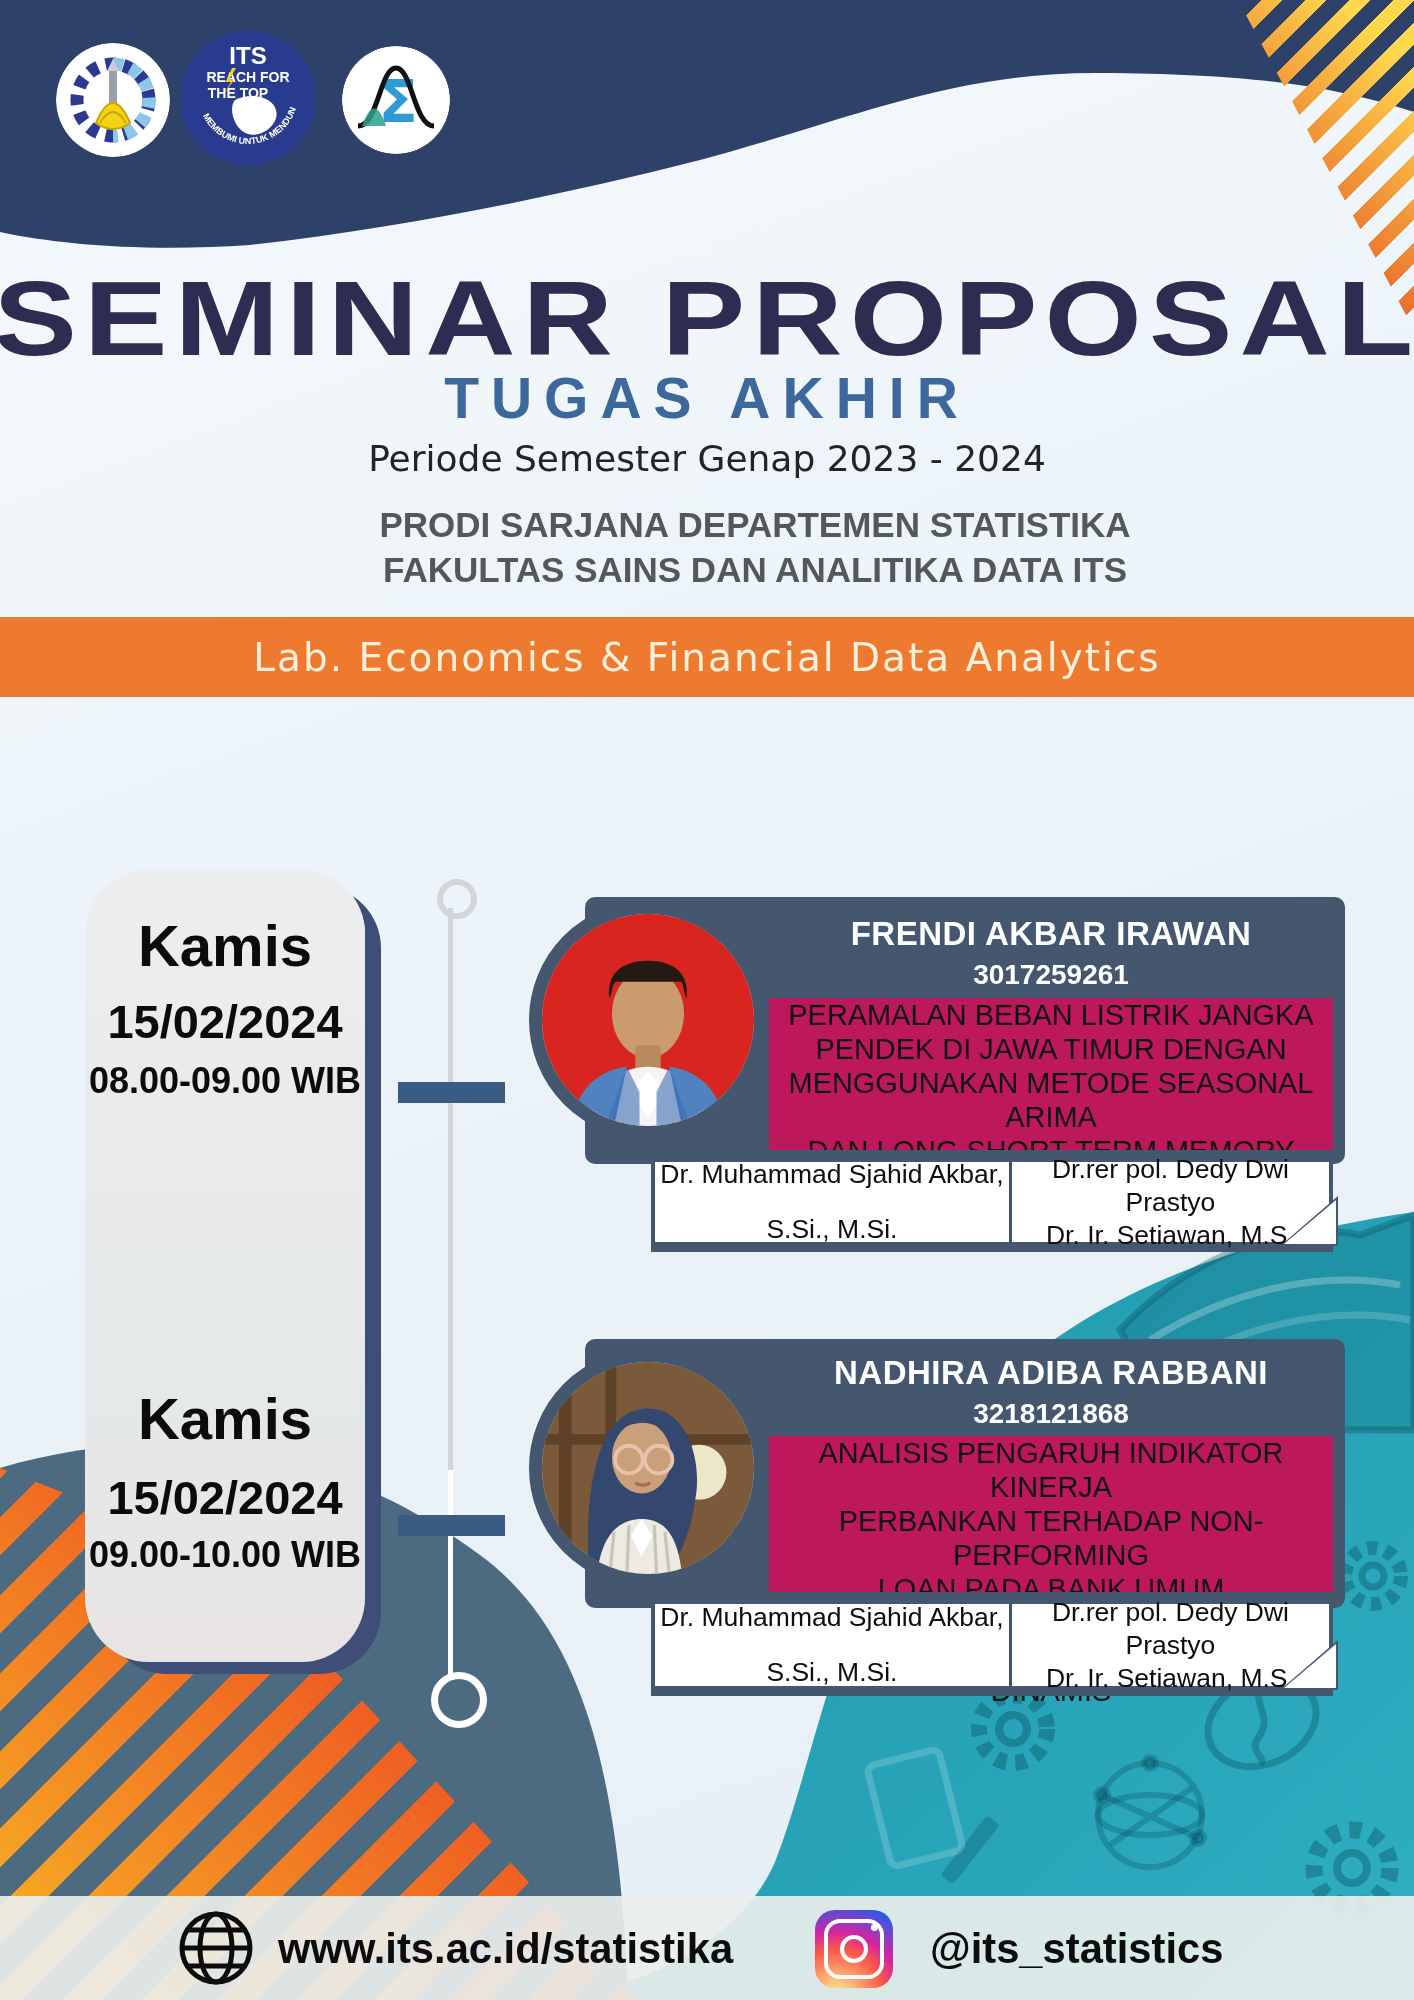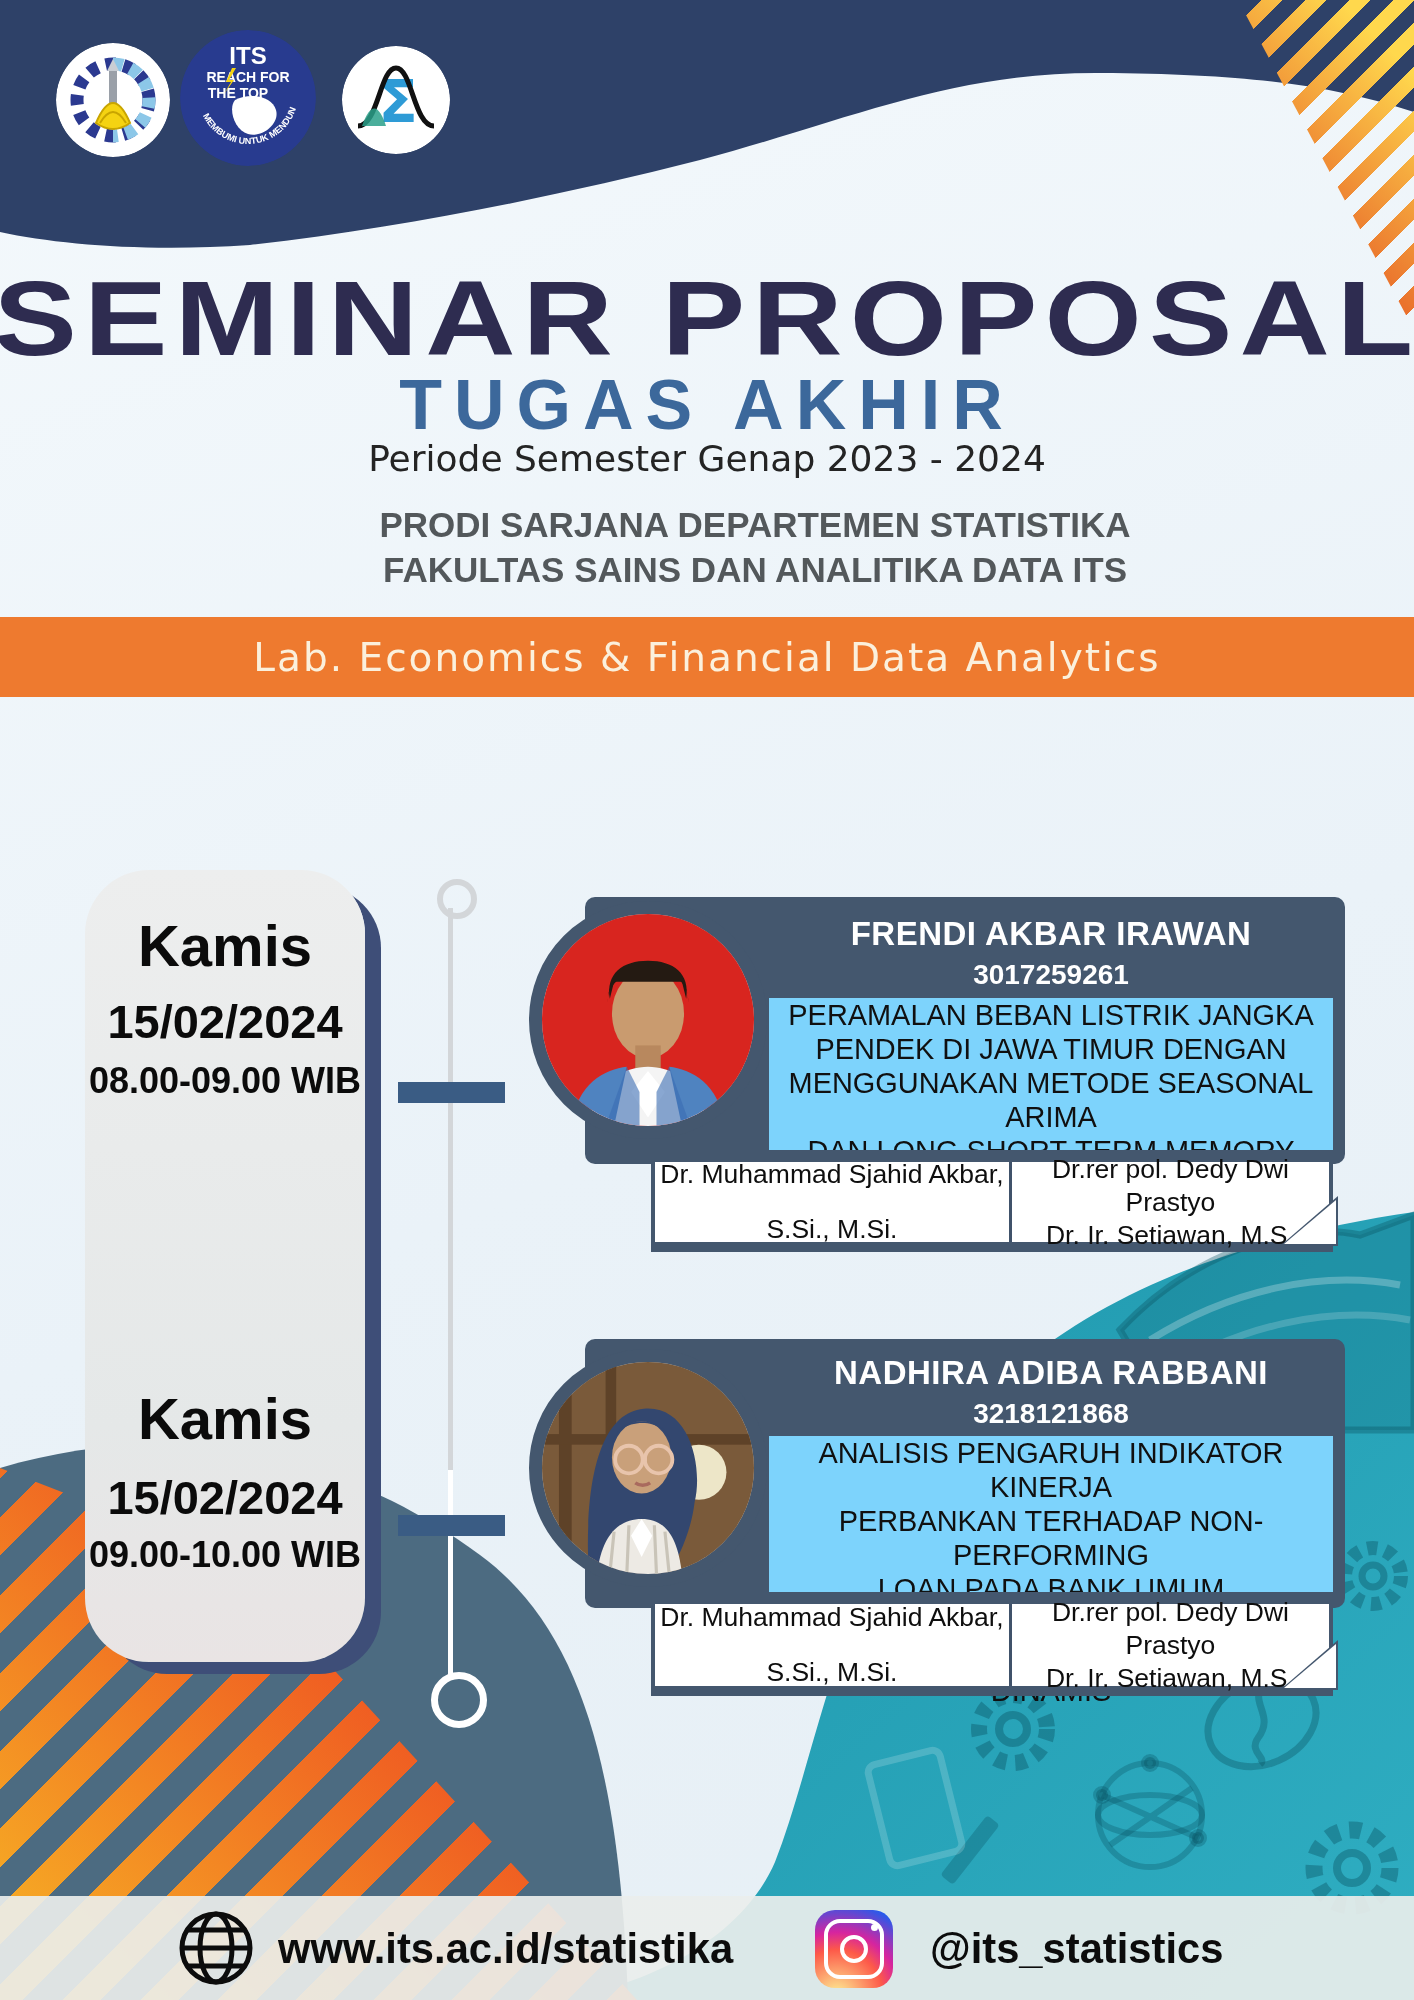--- a/index.html
+++ b/index.html
@@ -21,21 +21,21 @@
     -webkit-mask-image:repeating-linear-gradient(135deg,#000 0 15px,transparent 15px 31px);
     mask-image:repeating-linear-gradient(135deg,#000 0 15px,transparent 15px 31px);
     clip-path:polygon(38% 0,100% 0,100% 100%);}
 
   
   .hdr-svg{left:0;top:0;}
   .logo{border-radius:50%;}
   .title{left:0;width:1414px;text-align:center;color:#2E2C50;font-weight:800;
          font-size:106px;letter-spacing:6px;top:258px;transform:scaleX(1.18);transform-origin:center;white-space:nowrap;}
   .subtitle{left:0;width:1414px;text-align:center;color:#3C689B;font-weight:800;
-         font-size:70px;letter-spacing:12px;top:365px;white-space:nowrap;}
+         font-size:57px;letter-spacing:12px;top:365px;white-space:nowrap;}
   .period{left:0;width:1414px;text-align:center;color:#242424;font-weight:400;
          font-family:"DejaVu Sans",sans-serif;font-size:36px;top:438px;}
   .dept{left:0;width:1414px;text-align:center;color:#53585B;font-weight:700;font-size:35px;padding-left:48px;}
   .dept1{top:505px;} .dept2{top:550px;}
   .banner{left:0;top:617px;width:1414px;height:80px;background:#EE7A2F;
           display:flex;align-items:center;justify-content:center;}
   .banner span{color:#FBF0DC;font-family:"DejaVu Sans",sans-serif;font-weight:400;
           font-size:39px;letter-spacing:2px;}
 
   
@@ -61,21 +61,21 @@
 
   
   .card{left:585px;width:760px;background:#44576E;border-radius:10px;}
   .card1{top:897px;height:267px;} .card2{top:1339px;height:269px;}
   .card .name{position:absolute;left:184px;right:12px;text-align:center;color:#ffffff;
         font-weight:700;font-size:33px;letter-spacing:0.5px;}
   .card .nrp{position:absolute;left:184px;right:12px;text-align:center;color:#ffffff;
         font-weight:700;font-size:28px;}
   .card1 .name{top:18px;} .card1 .nrp{top:62px;}
   .card2 .name{top:15px;} .card2 .nrp{top:59px;}
-  .tbox{position:absolute;left:184px;width:564px;background:#7dd3fc;
+  .tbox{position:absolute;left:184px;width:564px;background:#be185d;
         display:flex;flex-direction:column;justify-content:space-evenly;}
   .card1 .tbox{top:101px;height:152px;} .card2 .tbox{top:97px;height:202px;}
   .tbox .line{text-align:center;font-size:29.5px;color:#101010;transform:scaleX(0.98);}
 
   .photo{border-radius:50%;border:13px solid #44576E;overflow:hidden;width:212px;height:212px;background:#ccc;}
   .photo1{left:529px;top:901px;} .photo2{left:529px;top:1349px;}
 
   .adv{left:651px;width:682px;background:#ffffff;border:4px solid #44576E;
        border-top-width:12px;border-bottom-width:10px;display:flex;box-sizing:border-box;}
   .adv1{top:1150px;height:102px;} .adv2{top:1592px;height:104px;}

